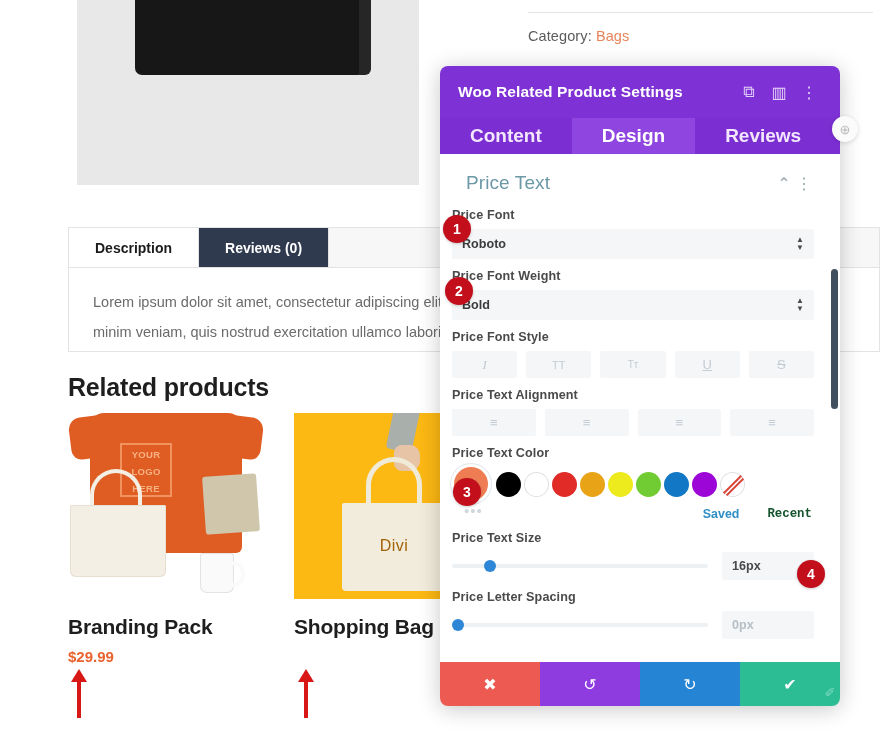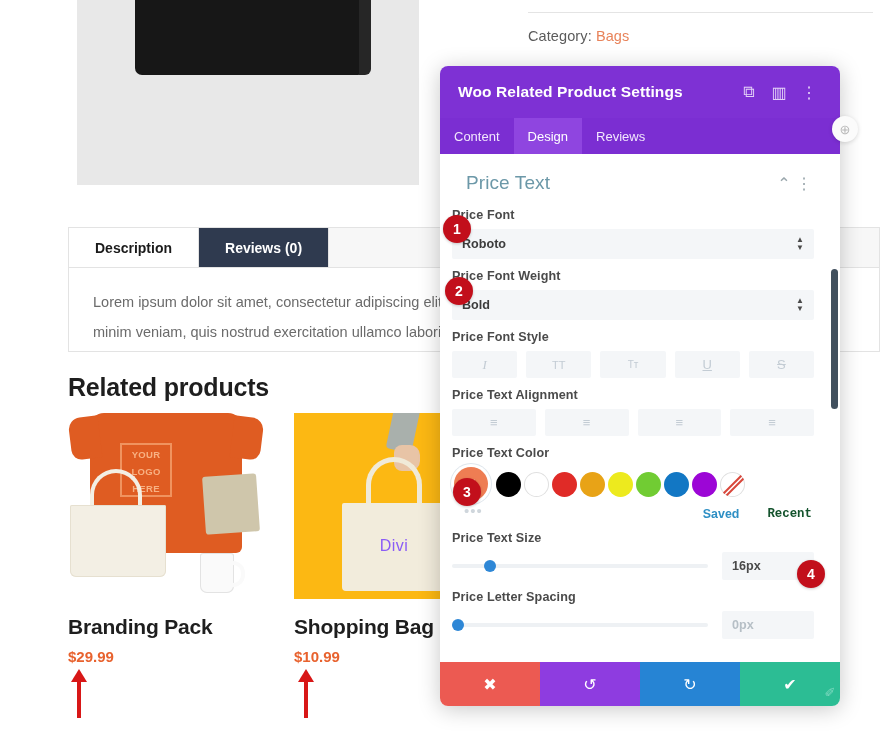--- a/index.html
+++ b/index.html
@@ -214,21 +214,21 @@
     position: absolute; left: 48px; top: 90px;
     width: 104px; height: 88px;
     background: #f2ecdc;
     border-radius: 2px 2px 4px 4px;
   }
   .sb-brand {
     position: absolute; left: 0; top: 34px;
     width: 100%;
     text-align: center;
     font-size: 16px;
-    color: #8b5cf6;
+    color: #a16207;
     letter-spacing: .4px;
   }
 
   
   .price-arrow {
     position: absolute;
     width: 4px; height: 38px;
     background: #d81717;
   }
   .price-arrow:before {
@@ -280,25 +280,25 @@
     margin-left: 4px;
   }
 
   .modal-tabs {
     height: 36px;
     background: #7b2ed2;
     display: flex;
     flex: 0 0 auto;
   }
   .mtab {
-    padding: 0 14px;
+    padding: 0 30px;
     display: flex; align-items: center;
     color: #f2e7fd;
-    font-size: 13px;
-    font-weight: normal;
+    font-size: 19px;
+    font-weight: bold;
     cursor: pointer;
   }
   .mtab.active { background: #8f45e0; color: #ffffff; }
 
   .modal-body {
     flex: 1;
     overflow: hidden;
     position: relative;
     padding: 0 0 6px 0;
     background: #fff;
@@ -576,21 +576,20 @@
     <div class="prod-img">
       <div class="sb-bg"></div>
       <div class="sb-arm"></div>
       <div class="sb-hand"></div>
       <div class="sb-handle"></div>
       <div class="sb-body">
         <div class="sb-brand">Divi</div>
       </div>
     </div>
     <div class="prod-name">Shopping Bag</div>
-    <div class="prod-price">$10.99</div>
   </div>
 
   <div class="price-arrow arrow-1"></div>
   <div class="price-arrow arrow-2"></div>
 <div class="tabs-body" style="position: absolute; left: 780px; top: 268px; font-size: 14.5px; color: rgb(107, 107, 107); padding: 0px; width: 100px;">. Ut en</div>
   </div>
 
 <div class="modal">
 
   <div class="modal-header">

